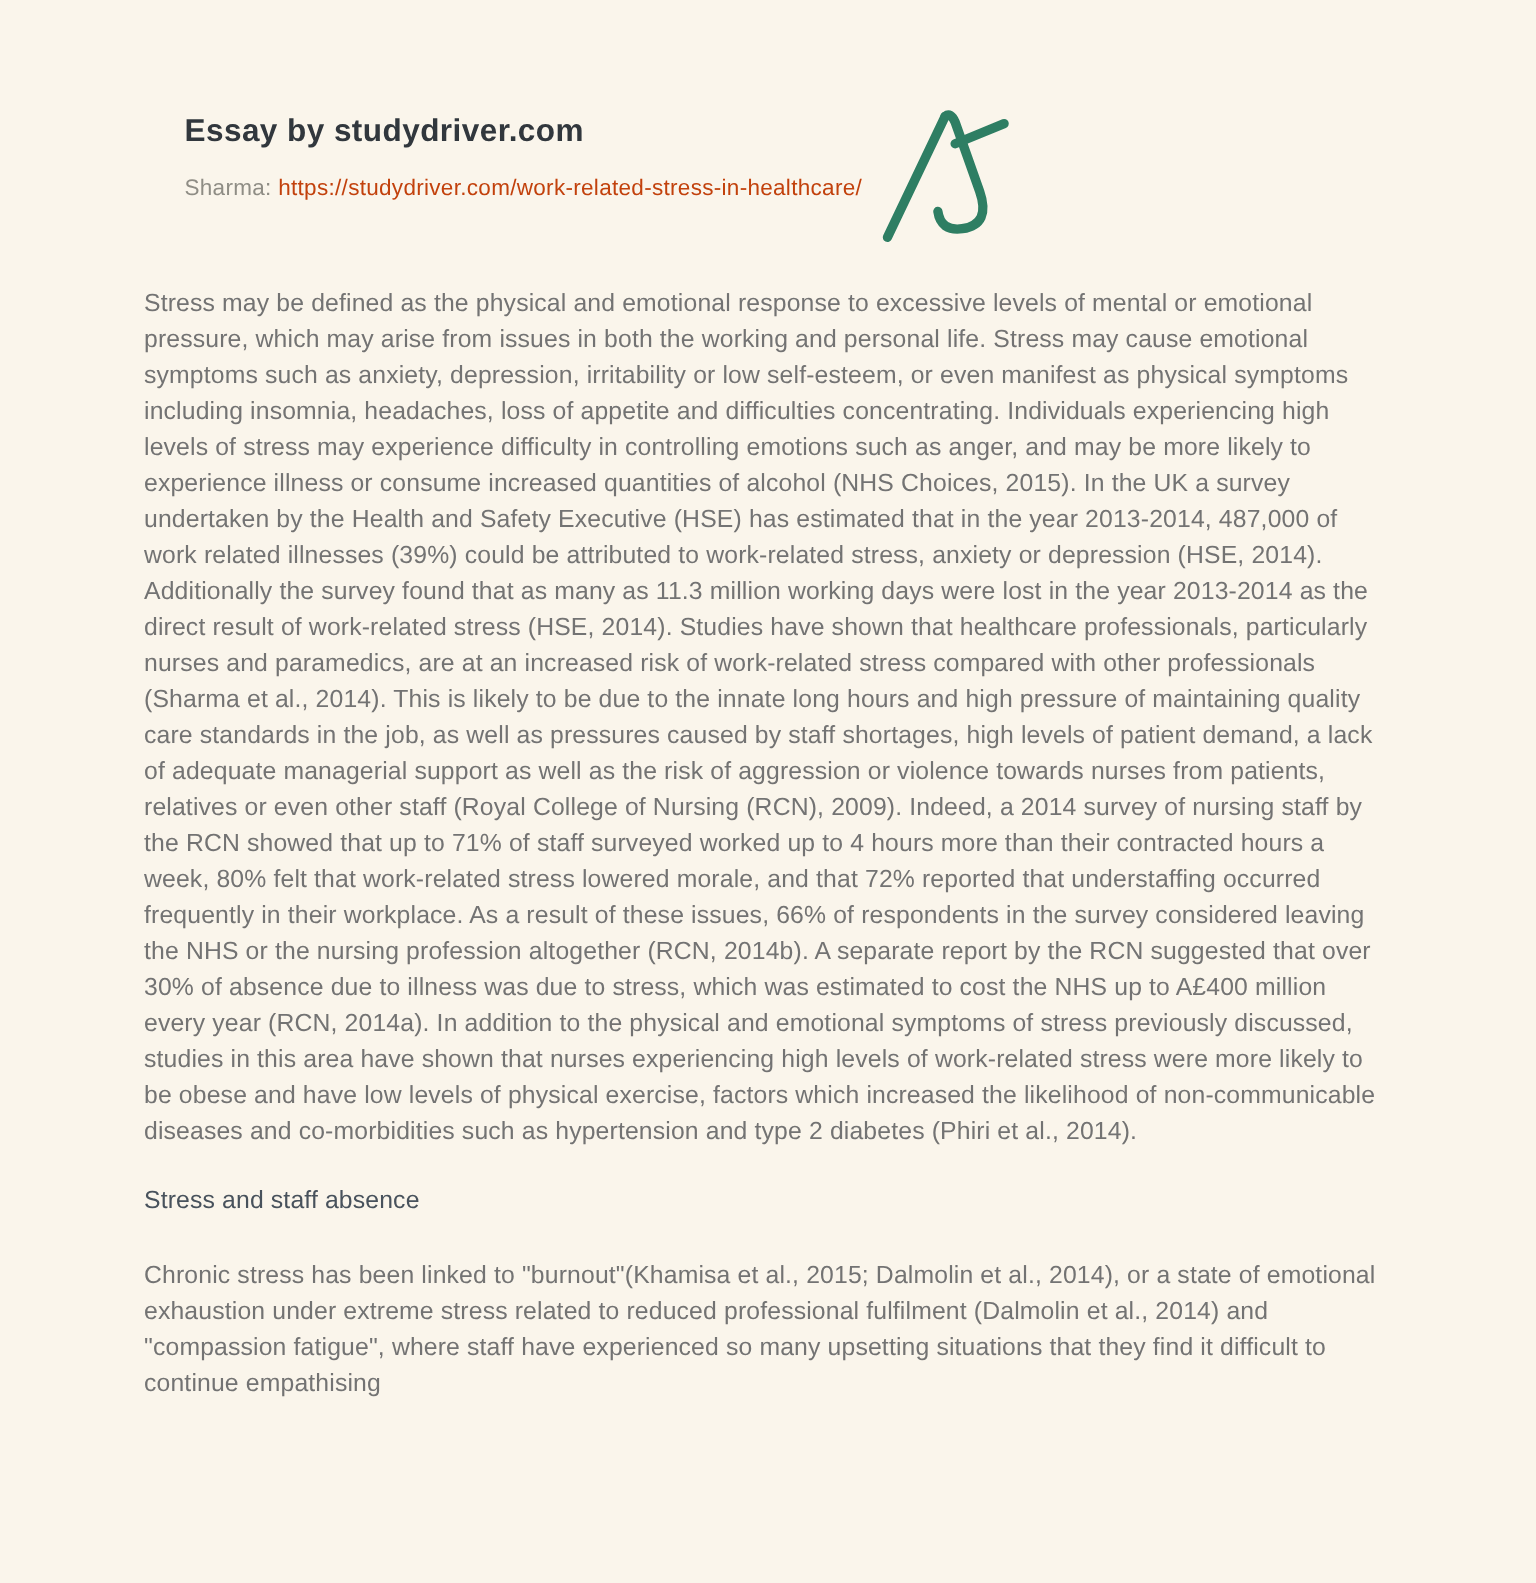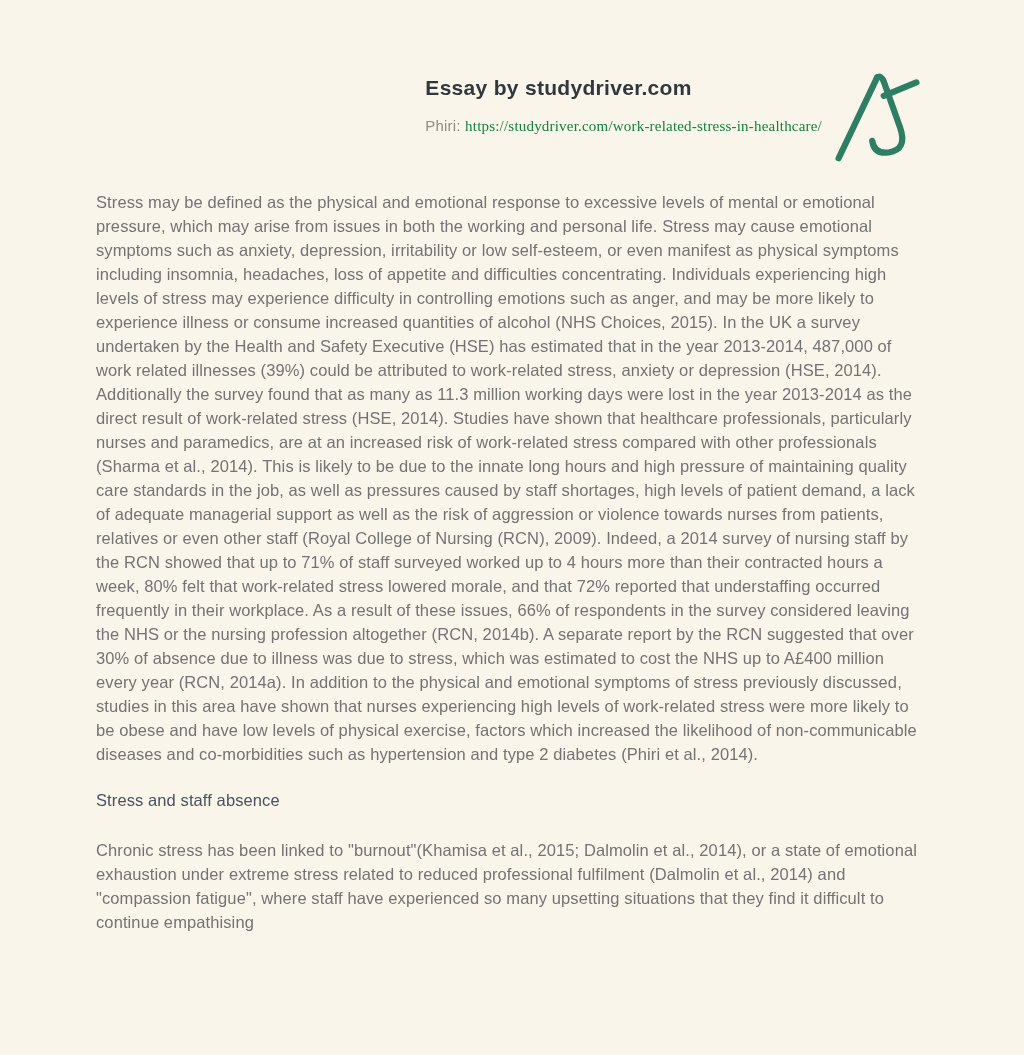--- a/index.html
+++ b/index.html
@@ -15,41 +15,40 @@
   }
   .page {
     box-sizing: border-box;
     width: 1024px;
     height: 1055px;
     padding: 76px 96px 0 96px;
     position: relative;
   }
   .header {
     display: flex;
-    justify-content: flex-end;
+    justify-content: flex-start;
     align-items: flex-start;
     margin-left: 27px;
   }
   .byline {
     margin: 0;
     font-size: 21px;
     font-weight: 700;
     color: #31373d;
     letter-spacing: 0.3px;
   }
   .source-line {
     margin-top: 17px;
     font-size: 15px;
     color: #8f8d85;
     letter-spacing: 0.2px;
   }
   .source-url {
-    color: #15803d;
+    color: #c2410c;
     text-decoration: none;
-    font-family: Liberation Serif, serif;
   }
   .logo {
     width: 112px;
     height: 96px;
     margin-top: -8px;
     margin-right: -6px;
     flex-shrink: 0;
   }
   .logo svg {
     width: 100%;
@@ -81,21 +80,21 @@
 </style>
 </head>
 <body>
 
 <div class="page">
 
   <div class="header">
     <div class="header-left">
       <h2 class="byline">Essay by studydriver.com</h2>
       <div class="source-line">
-        <span>Phiri:</span>
+        <span>Sharma:</span>
         <a class="source-url">https://studydriver.com/work-related-stress-in-healthcare/</a>
       </div>
     </div>
 
     <div class="logo">
       <svg viewBox="0 0 110 100" aria-hidden="true">
         <g fill="none" stroke="#2e7e63" stroke-width="6.5" stroke-linecap="round" stroke-linejoin="round">
           <path d="M14 94 L54 10"></path>
           <path d="M54 10 Q58 7 61 14 L78 62 Q86 85 66 88 Q51 90 49 76"></path>
           <path d="M61 29 L95 15"></path>

